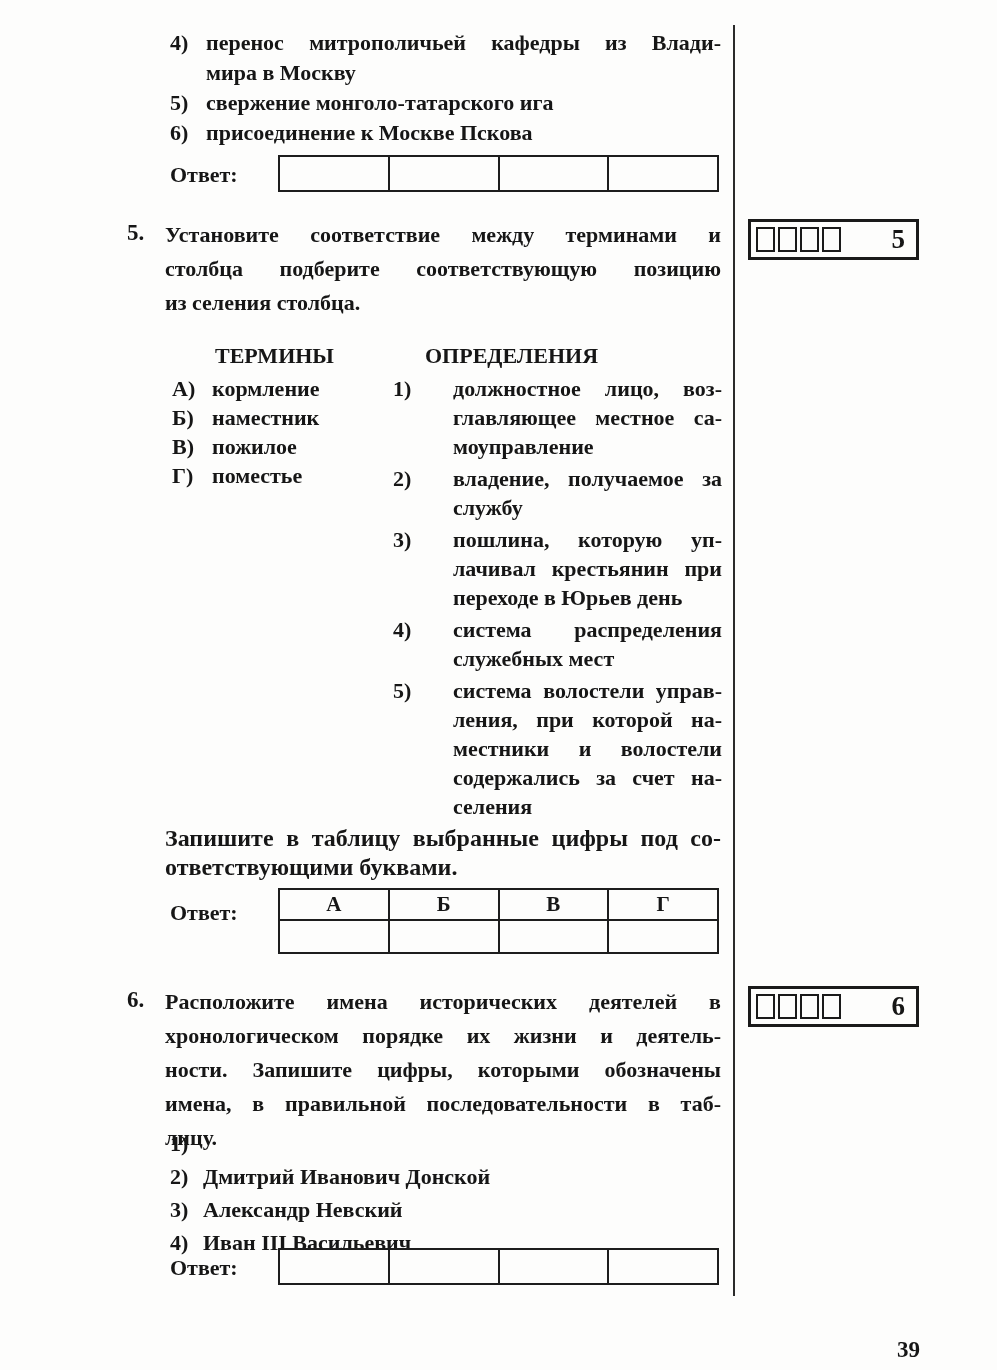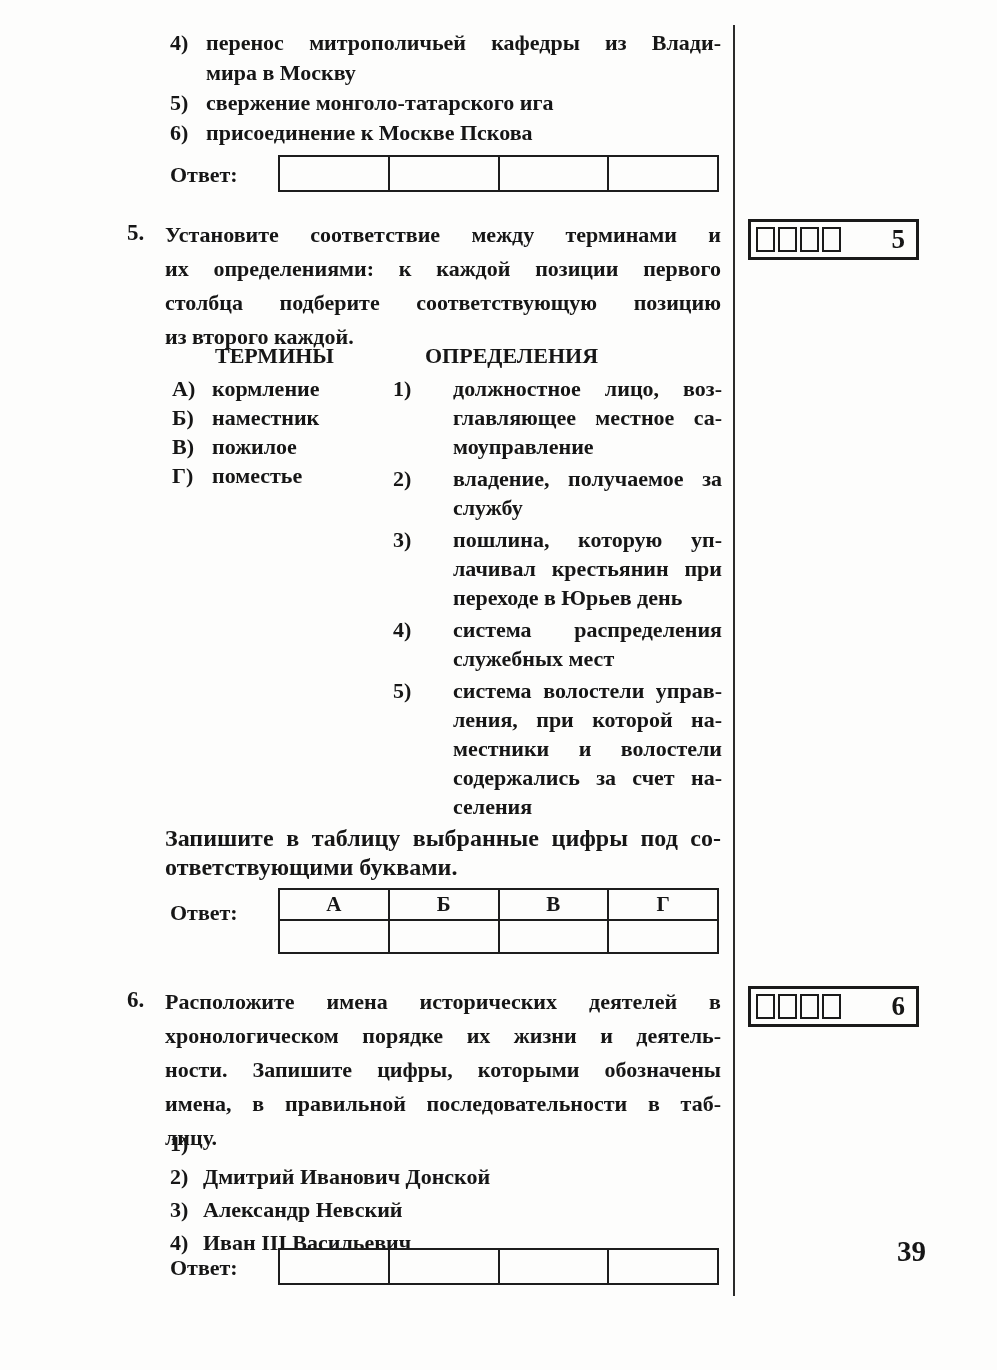--- a/index.html
+++ b/index.html
@@ -81,21 +81,21 @@
   
   .score {
     position:absolute; left:748px; width:171px; height:41px;
     border:3px solid #1a1a1a; box-sizing:border-box;
     display:flex; align-items:center; background:#fdfdfc;
   }
   .scells { display:flex; margin-left:5px; }
   .scell { width:19px; height:25px; border:2px solid #1a1a1a; box-sizing:border-box; margin-right:3px; background:#fdfdfc; }
   .snum { margin-left:auto; margin-right:11px; font-size:27px; line-height:1; }
 
-  .pagenum { position:absolute; left:897px; top:1235px; font-size:29px; }
+  .pagenum { position:absolute; left:897px; top:1337px; font-size:23px; }
 </style>
 </head>
 <body>
 
 <div class="page">
 
   <div class="vrule"></div>
 
   <div class="opts4">
     <div class="opt">
@@ -125,23 +125,22 @@
       <div class="anscell"></div>
       <div class="anscell"></div>
       <div class="anscell"></div>
       <div class="anscell"></div>
     </div>
   </div>
 
   <div class="qnum" style="left:127px; top:220px;">5.</div>
   <div class="prompt" style="top:218px;">
     <div class="line j">Установите соответствие между терминами и</div>
-    <div class="line j">их определениями: к каждой позиции первого</div>
     <div class="line j">столбца подберите соответствующую позицию</div>
-    <div class="line">из второго каждой.</div>
+    <div class="line">из селения столбца.</div>
   </div>
 
   <div class="colhdr" style="left:215px; top:343px;text-align:right;">ТЕРМИНЫ</div>
   <div class="colhdr" style="left:425px; top:343px;">ОПРЕДЕЛЕНИЯ</div>
 
   <div class="terms">
     <div class="trow">
       <span class="tletter">А)</span>
       <span>кормление</span>
     </div>

